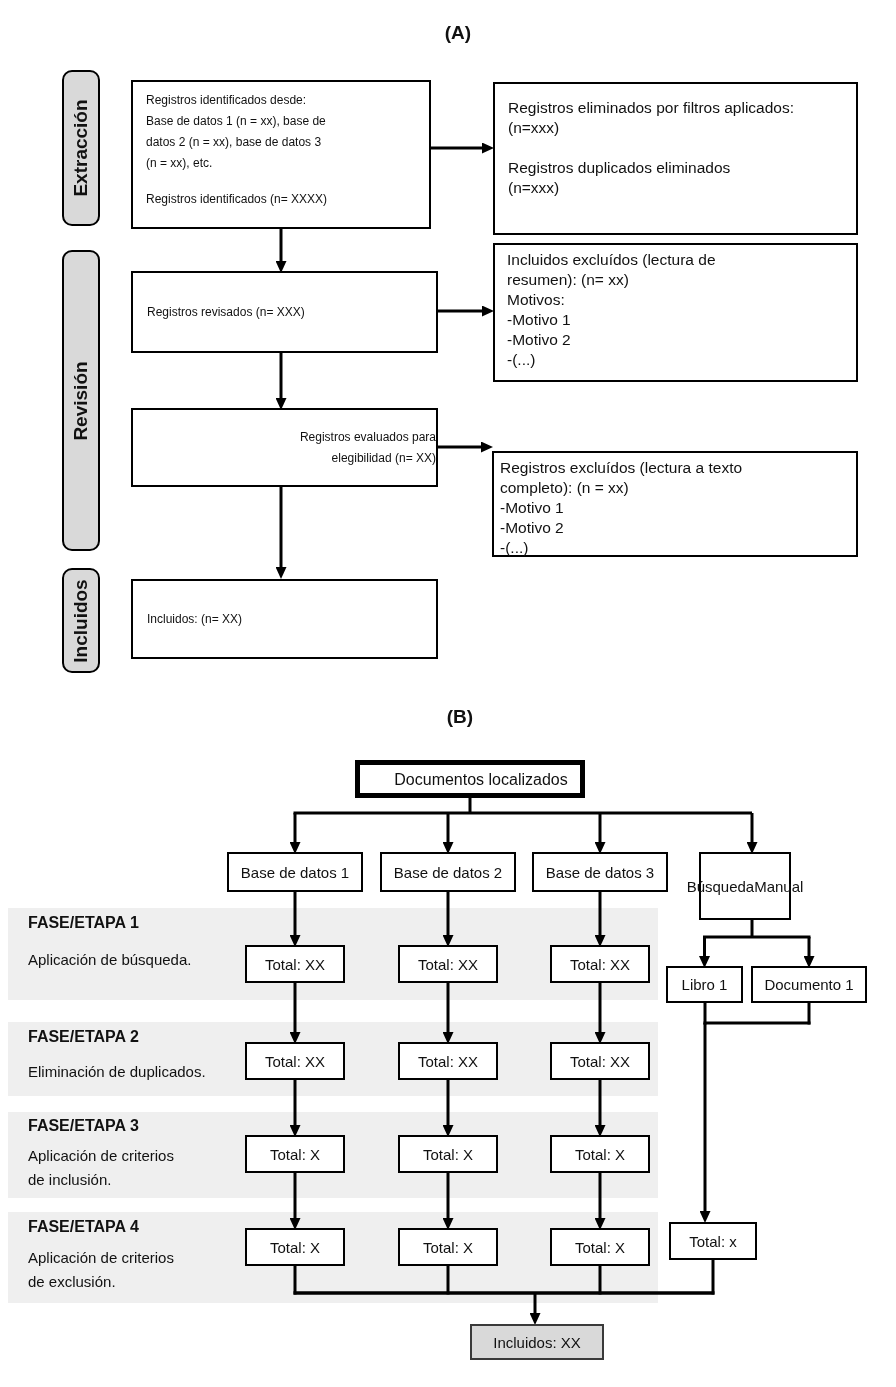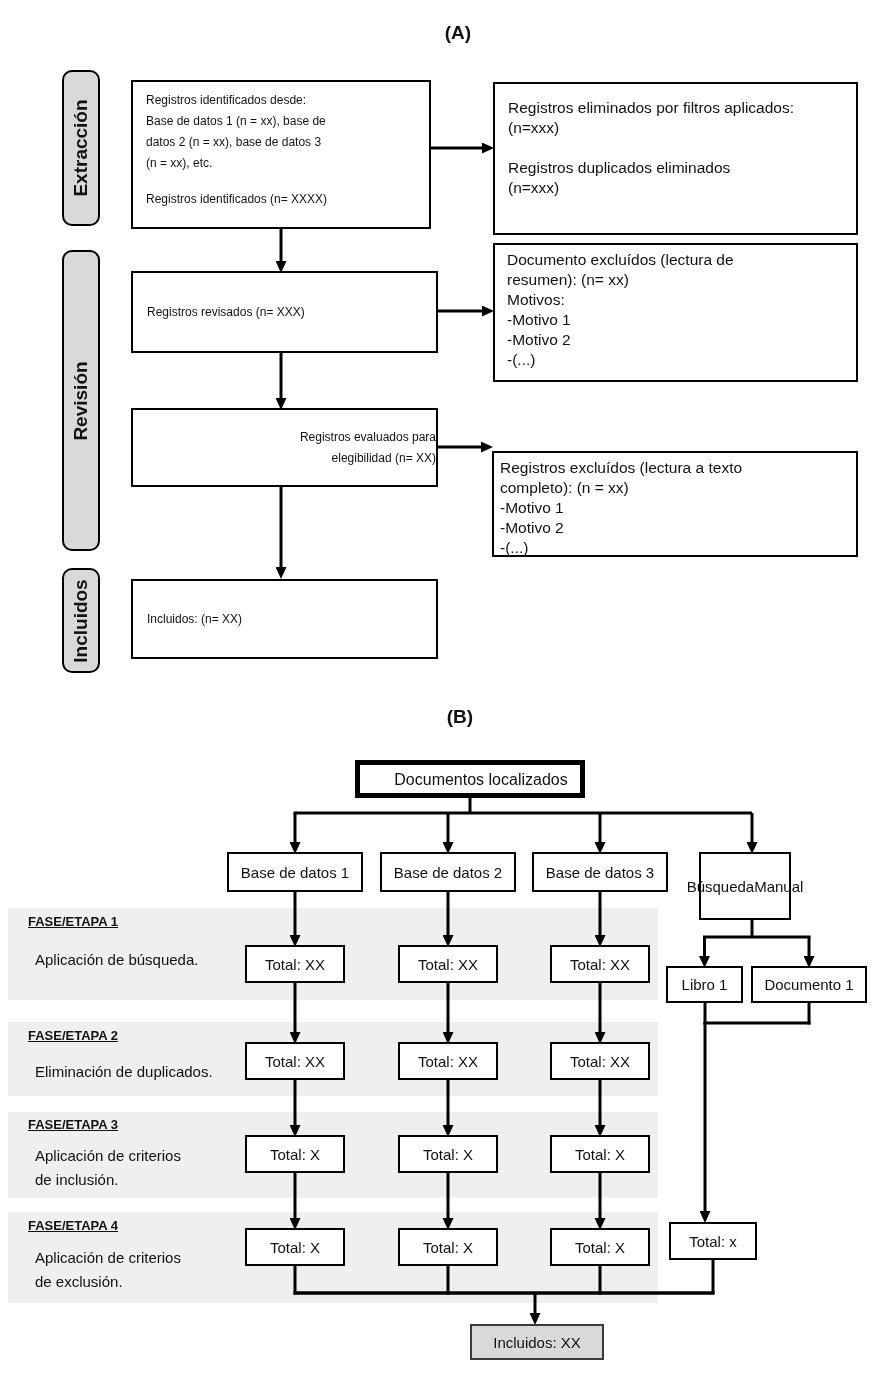--- a/index.html
+++ b/index.html
@@ -16,22 +16,22 @@
   .fbox{border:2.5px solid #000;background:#fff;font-size:12px;line-height:21px;}
   .fbox .inner{padding:8px 12px 6px 13px;}
   .fbox.vcenter{display:flex;flex-direction:column;justify-content:center;}
   .sbox{border:2.5px solid #000;background:#fff;font-size:15.5px;line-height:20px;}
   .sbox .inner{padding:14px 10px 6px 13px;}
   .sbox.tight .inner{padding:5px 8px 4px 12px;}
   .sbox.outdent .inner{padding:5px 6px 4px 6px;}
   .fline{min-height:1.28em;}
   
   .bband{background:var(--band-fill,#efefef);}
-  .phase-title{font-weight:bold;font-size:13px;white-space:nowrap;text-decoration:underline;}
-  .phase-desc{font-size:15px;line-height:24px;white-space:nowrap;margin-left:7px;}
+  .phase-title{font-weight:bold;font-size:16px;white-space:nowrap;}
+  .phase-desc{font-size:15px;line-height:24px;white-space:nowrap;}
   .nbox{border:2.5px solid #000;background:#fff;display:flex;align-items:center;justify-content:center;
         font-size:15px;text-align:center;line-height:19px;}
   .root{border:5px solid #000;font-size:16px;padding-left:22px;}
   .incl{background:var(--included-fill,#d9d9d9);border:2px solid #3a3a3a;}
   svg.connectors{position:absolute;left:0;top:0;pointer-events:none;}
   .ln{stroke:#000;stroke-width:3;fill:none;}
   .ln.thick{stroke-width:3.5;}
 </style>
 </head>
 <body>
@@ -135,21 +135,21 @@
       <div class="fline">Registros eliminados por filtros aplicados:</div>
       <div class="fline">(n=xxx)</div>
       <div class="fline"></div>
       <div class="fline">Registros duplicados eliminados</div>
       <div class="fline">(n=xxx)</div>
     </div>
   </div>
 
   <div class="abs sbox tight" style="left:493px;top:243px;width:365px;height:139px;">
     <div class="inner">
-      <div class="fline">Documento excluídos (lectura de</div>
+      <div class="fline">Incluidos excluídos (lectura de</div>
       <div class="fline">resumen): (n= xx)</div>
       <div class="fline">Motivos:</div>
       <div class="fline">-Motivo 1</div>
       <div class="fline">-Motivo 2</div>
       <div class="fline">-(...)</div>
     </div>
   </div>
 
   <div class="abs sbox outdent" style="left:492px;top:410px;width:366px;height:106px;margin-top:41px;">
     <div class="inner">

